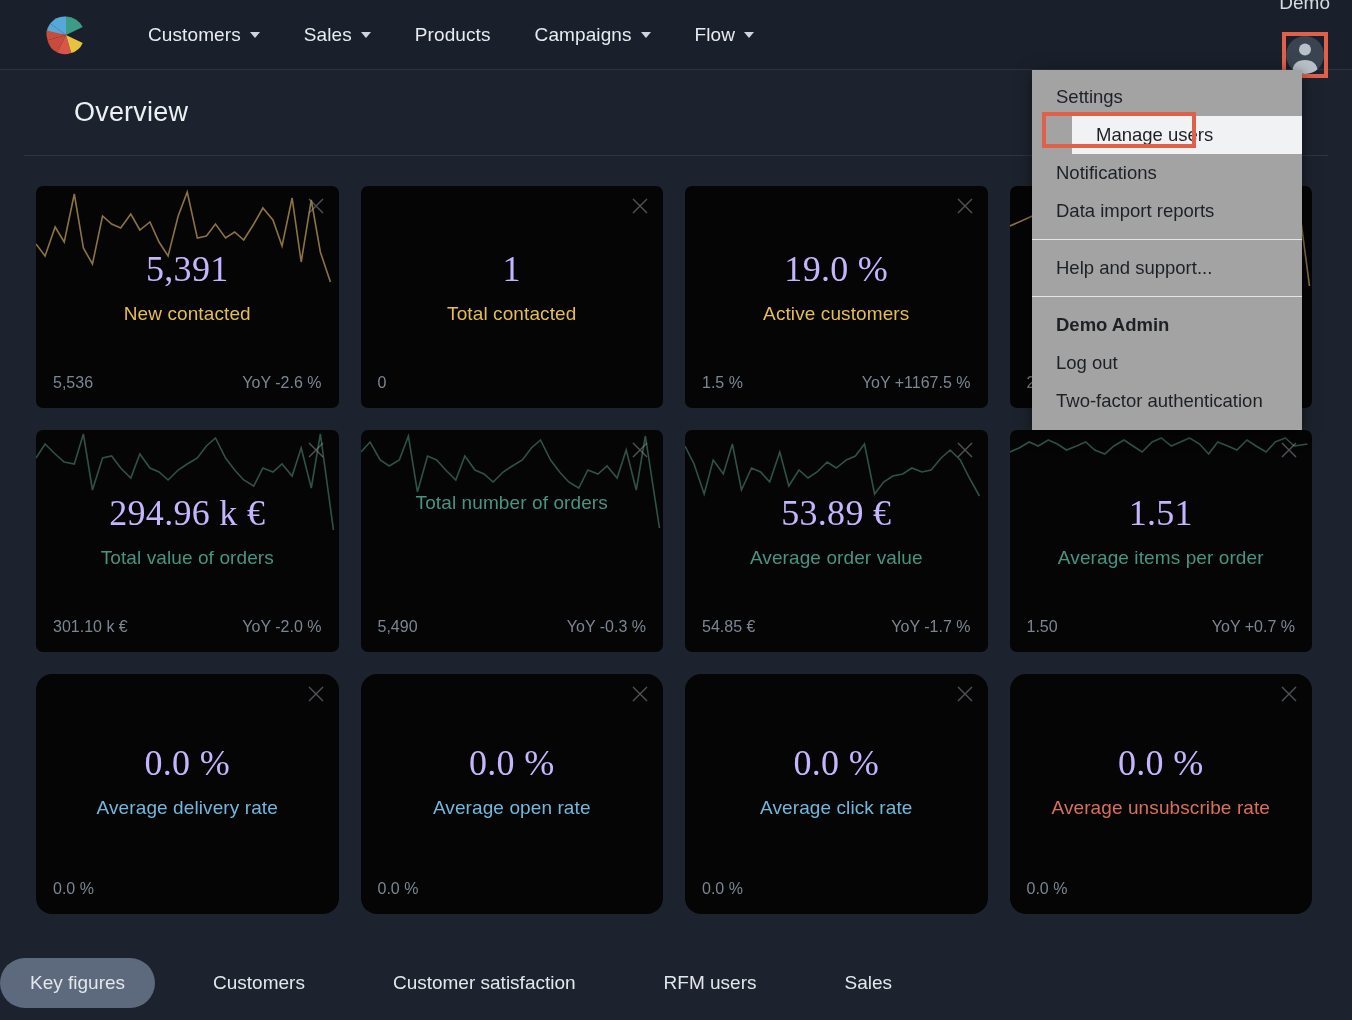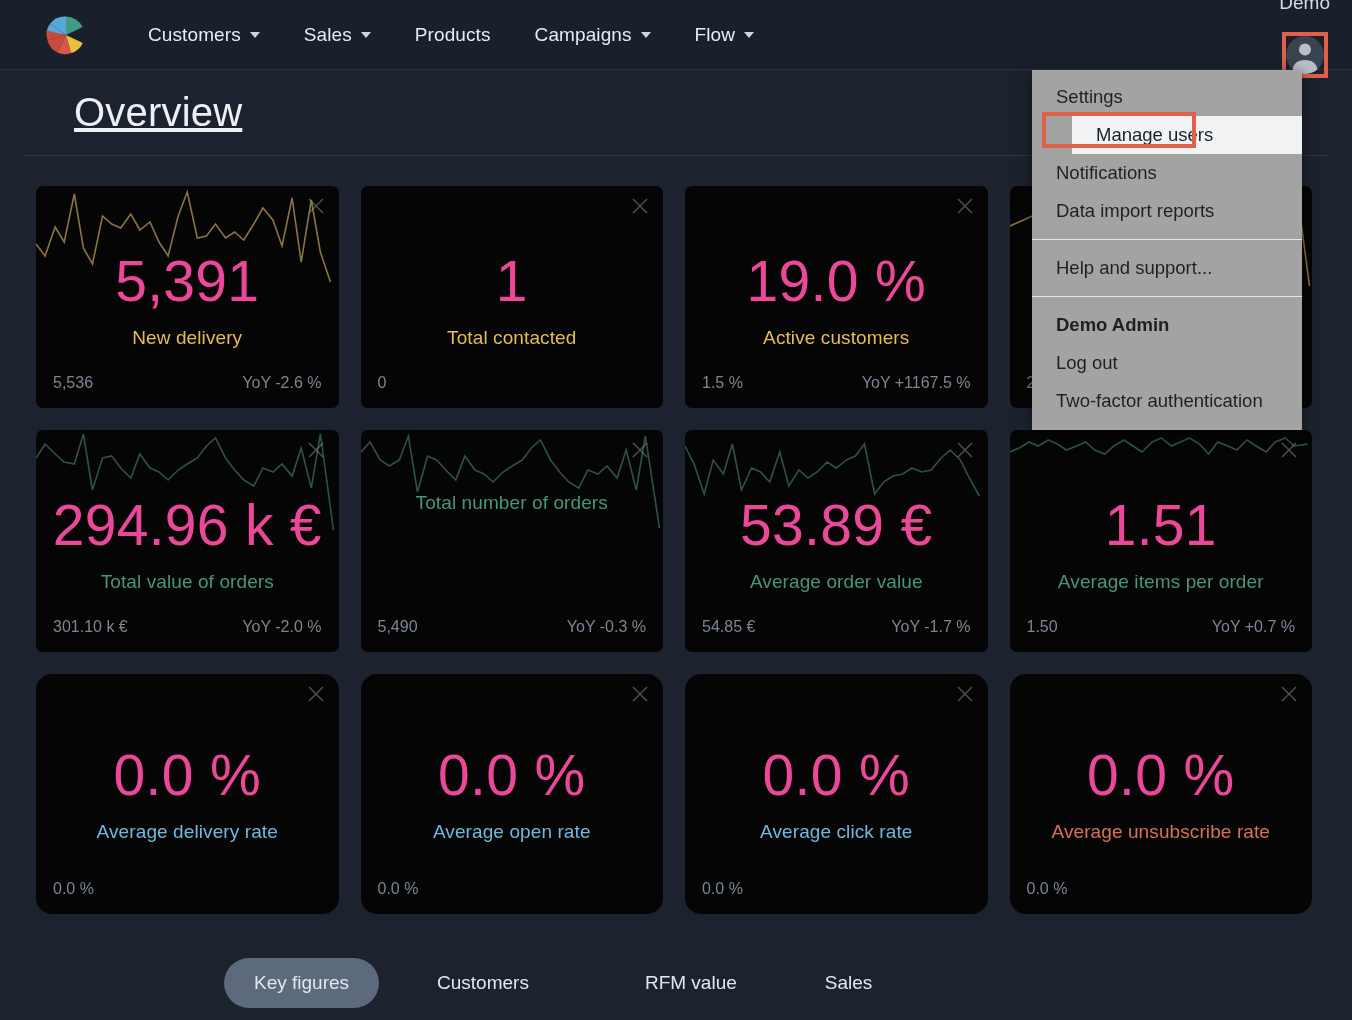--- a/index.html
+++ b/index.html
@@ -52,21 +52,21 @@
   }
 
   
   .page-head {
     height: 86px; position: relative;
     display: flex; align-items: center;
     padding: 0 28px 0 50px;
     border-bottom: 1px solid #2c3542;
     margin: 0 24px;
   }
-  .page-title { color: #eef1f4; font-size: 40px; font-weight: 400; letter-spacing: .2px; text-decoration: underline; }
+  .page-title { color: #eef1f4; font-size: 27px; font-weight: 400; letter-spacing: .2px; }
   .head-right { margin-left: auto; display: flex; align-items: center; gap: 26px; }
   .filter-chip {
     display: flex; align-items: center; gap: 11px;
     color: #d3d9e1; font-size: 19px; cursor: pointer;
   }
   .cal-chip { display:flex; align-items:center; gap:10px; color:#c7cdd6; font-size:19px; cursor:pointer; }
 
   
   .grid {
     display: grid;
@@ -88,37 +88,36 @@
     position: absolute; top: 10px; right: 13px;
     width: 20px; height: 20px; cursor: pointer;
     opacity: .55;
   }
   .card-x svg { display:block; }
   .card-center {
     position: absolute; left: 0; right: 0; top: 62px;
     display: flex; flex-direction: column; align-items: center; gap: 13px;
   }
   .card.short .card-center { top: 68px; }
-  .card-value { color: #ec4899; font-size: 57px; font-weight: 400; letter-spacing: .3px; }
+  .card-value { color: #c4b5fd; font-size: 36px; font-weight: 400; letter-spacing: .3px; font-family: Liberation Serif, serif; }
   .card-label { font-size: 19px; letter-spacing: .1px; }
   .card-foot {
     position: absolute; left: 17px; right: 17px; bottom: 16px;
     display: flex; justify-content: space-between;
     color: #7b8692; font-size: 16px;
   }
   .lbl-gold { color: #e6bd54; }
   .lbl-teal { color: #47957f; }
   .lbl-blue { color: #72b8dc; }
   .lbl-red  { color: #d9705a; }
 
   
   .tabs {
     position: absolute; left: 0; right: 0; bottom: 12px;
     display: flex; align-items: center; gap: 0;
-    padding-left: 224px;
   }
   .tab {
     color: #e3e7ec; font-size: 19px; cursor: pointer;
     padding: 14px 30px; border-radius: 26px; white-space: nowrap;
   }
   .tab.active { background: #5d697c; }
   .tab-gap { width: 28px; flex: 0 0 auto; }
 
   
   .dropdown {
@@ -234,21 +233,21 @@
         <polyline fill="none" stroke="#8a7341" stroke-width="1.6" points="0,58 9,70 19,41 28,56 38,8 47,62 56,78 66,30 75,38 84,42 94,28 103,44 113,36 122,56 131,70 141,30 150,6 160,52 169,50 178,38 188,52 197,46 206,54 216,38 225,22 235,34 244,60 254,12 263,76 273,14 282,66 292,96"></polyline>
       </svg>
     </div>
     <div class="card-x">
       <svg width="20" height="20" viewBox="0 0 20 20">
           <path d="M3 3 L17 17 M17 3 L3 17" stroke="#8e959d" stroke-width="1.4" fill="none"></path>
         </svg>
     </div>
     <div class="card-center">
       <div class="card-value">5,391</div>
-      <div class="card-label lbl-gold">New delivery</div>
+      <div class="card-label lbl-gold">New contacted</div>
     </div>
     <div class="card-foot">
       <span>5,536</span>
       <span>YoY -2.6 %</span>
     </div>
   </div>
 
   <div class="card">
     <div class="card-x">
       <svg width="20" height="20" viewBox="0 0 20 20">
@@ -453,23 +452,26 @@
 
 <div class="tabs">
   <div class="tab active">
     <span>Key figures</span>
   </div>
   <div class="tab-gap"></div>
   <div class="tab">
     <span>Customers</span>
   </div>
   <div class="tab-gap"></div>
+  <div class="tab">
+    <span>Customer satisfaction</span>
+  </div>
   <div class="tab-gap"></div>
   <div class="tab">
-    <span>RFM value</span>
+    <span>RFM users</span>
   </div>
   <div class="tab-gap"></div>
   <div class="tab">
     <span>Sales</span>
   </div>
 </div>
 
 <div class="dropdown">
   <div class="dd-item">
     <span>Settings</span>

